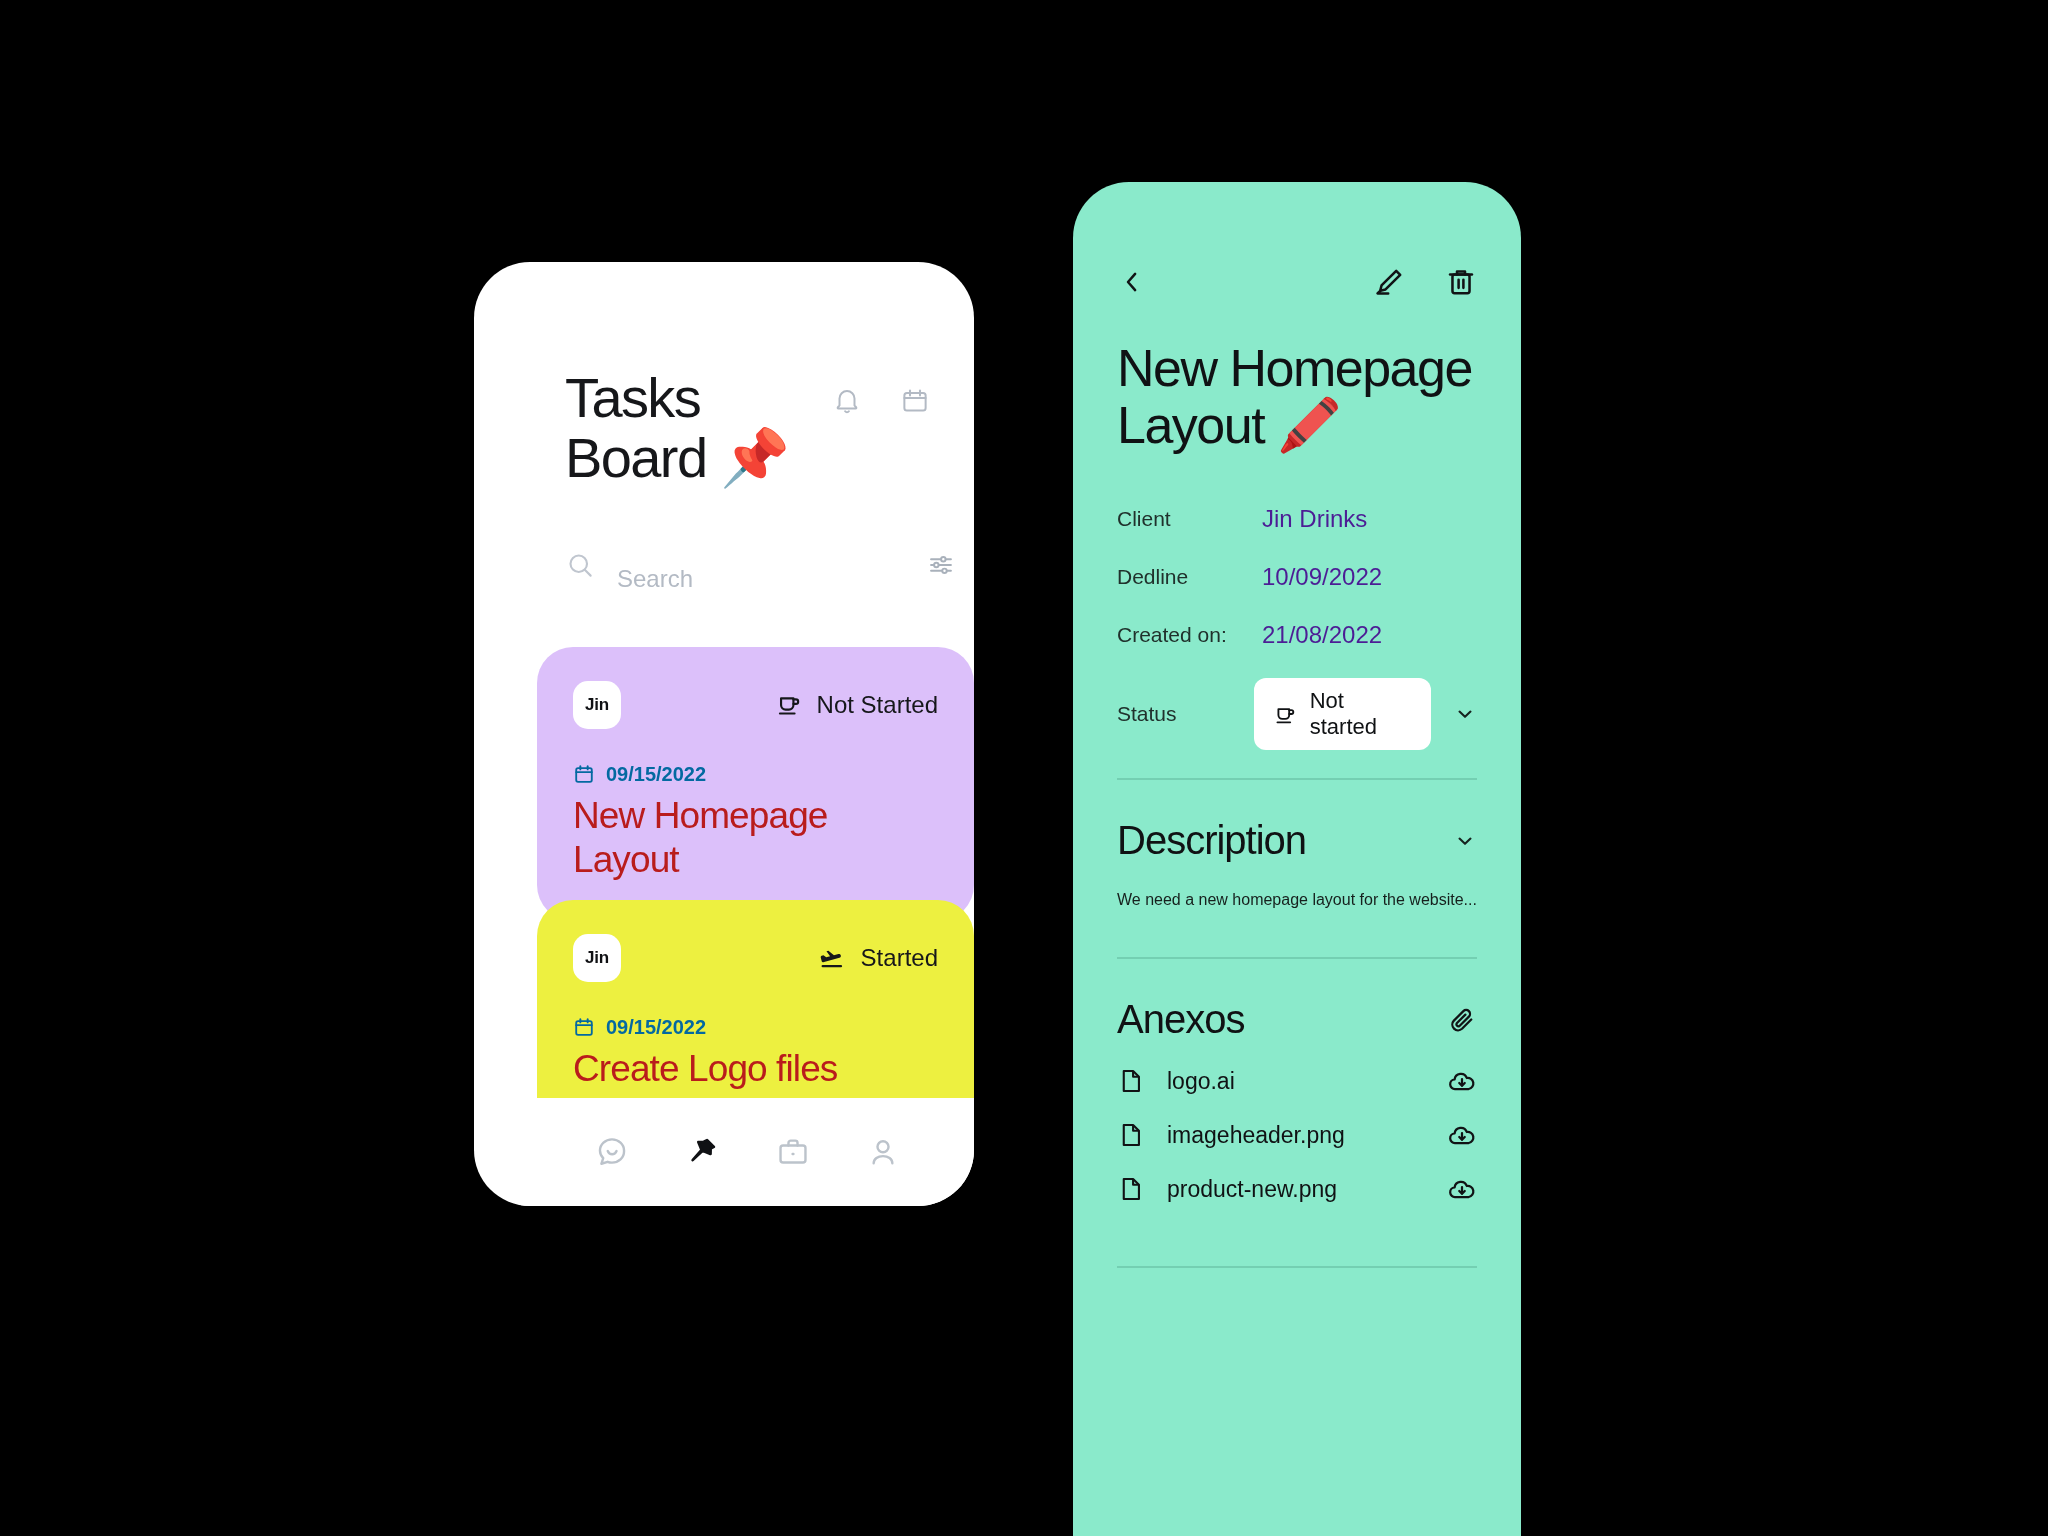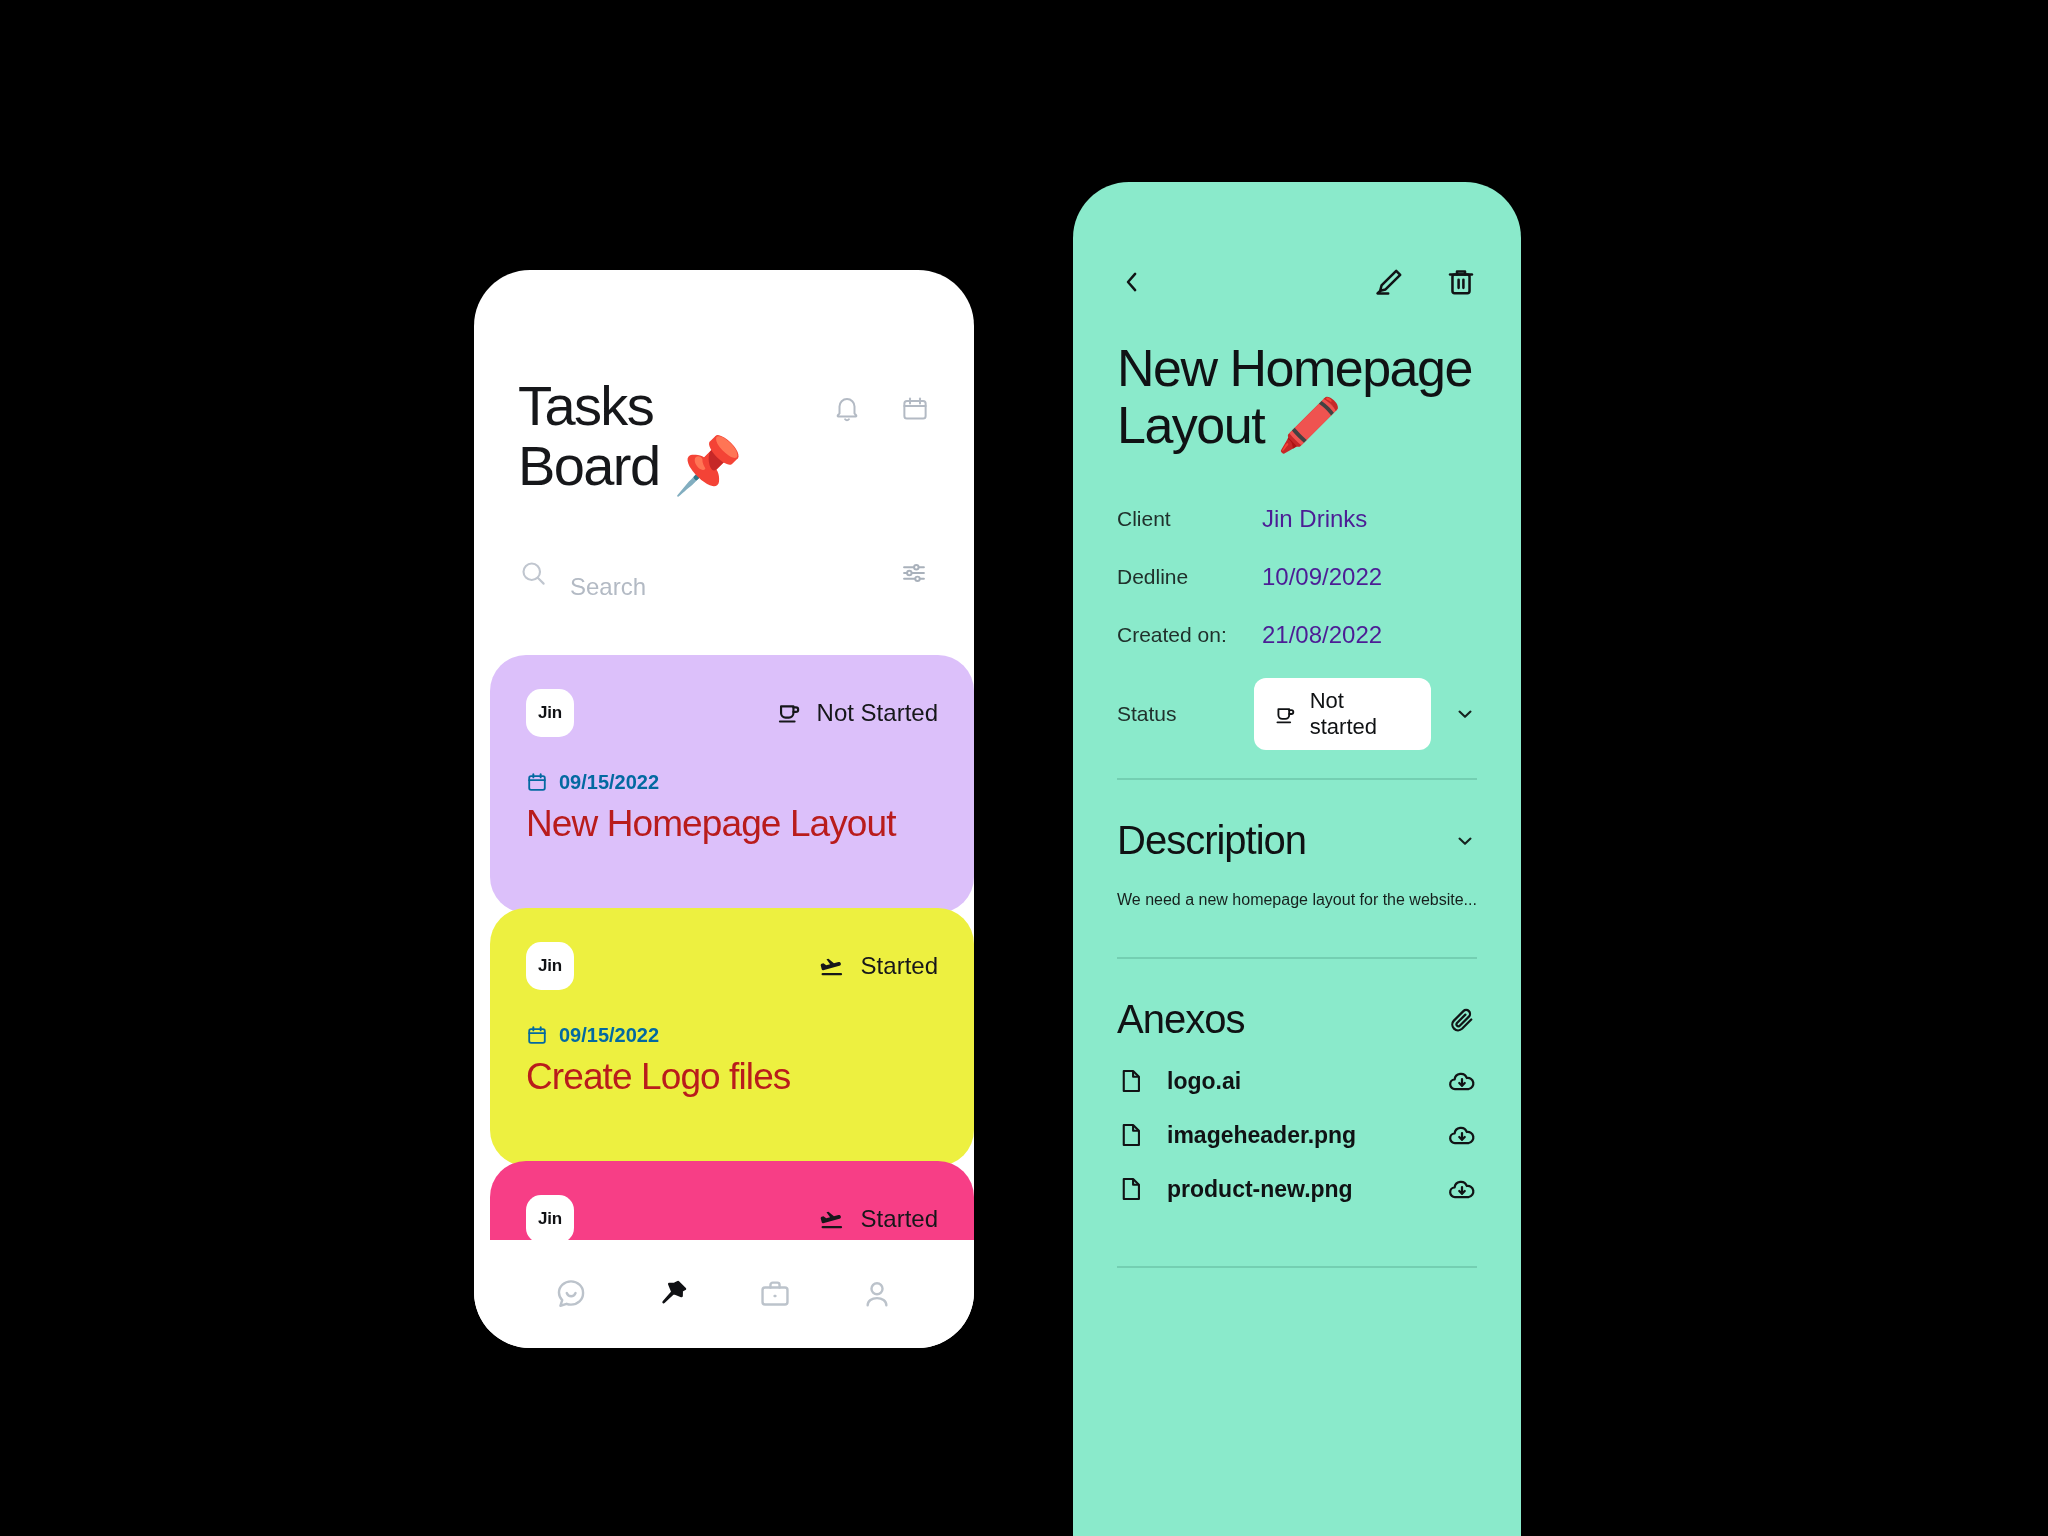--- a/index.html
+++ b/index.html
@@ -8,27 +8,28 @@
     height: 1536px;
     background: #000000;
     font-family: "Liberation Sans", sans-serif;
     overflow: hidden;
   }
   .stage { position: relative; width: 2048px; height: 1536px; background: #000; }
 
   
   .phone-left {
     position: absolute;
-    left: 474px; top: 270px;
-    width: 500px; height: 1078px;
+    left: 474px; top: 262px;
+    width: 500px; height: 944px;
     background: #ffffff;
     border-radius: 56px;
     overflow: hidden;
     display: flex;
     flex-direction: column;
+    padding-left: 47px;
   }
   .left-head { padding: 106px 44px 0 44px; }
   .head-row { display: flex; align-items: flex-start; justify-content: space-between; }
   .board-title {
     font-size: 56px;
     line-height: 1.08;
     font-weight: 400;
     letter-spacing: -1.6px;
     color: #16171a;
     max-width: 290px;
@@ -151,21 +152,21 @@
     margin-top: 26px;
     font-size: 16px; line-height: 1.36; color: #16201d;
   }
 
   .files { margin-top: 18px; }
   .file-row {
     display: flex; align-items: center;
     margin-top: 24px;
   }
   .file-ic { color: #111315; display: flex; }
-  .file-name { flex: 1; margin-left: 22px; font-size: 23px; color: #101214; font-weight: bold; }
+  .file-name { flex: 1; margin-left: 22px; font-size: 23px; color: #101214; }
   .dl-ic { color: #111315; display: flex; }
 </style>
 </head>
 <body>
 
 <div class="stage">
 
   <div class="phone-left">
 
     <div class="left-head">

